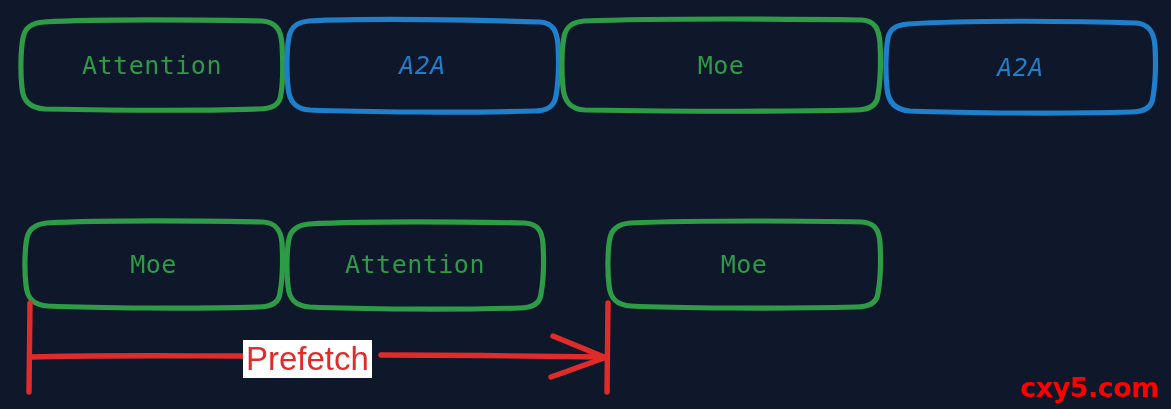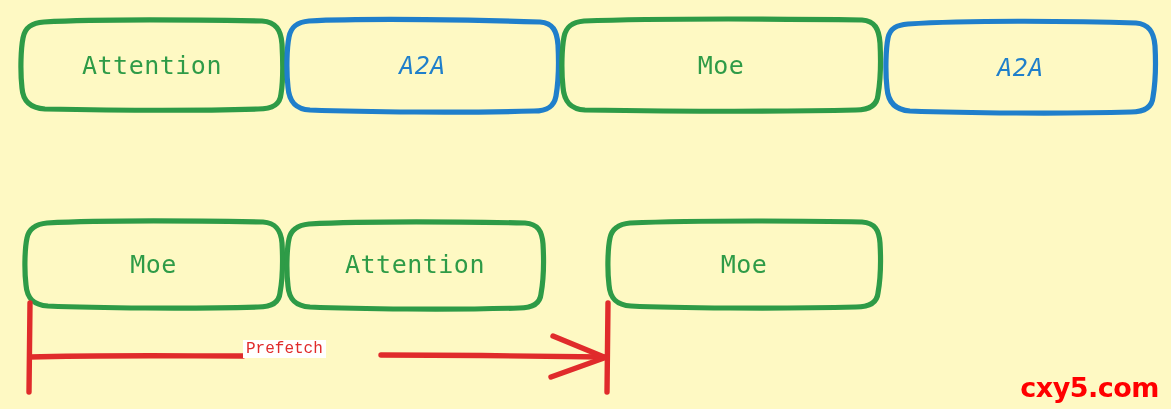--- a/index.html
+++ b/index.html
@@ -8,21 +8,21 @@
     padding: 0;
     background: #ffffff;
   }
   body {
     font-family: "DejaVu Sans Mono", "Liberation Mono", monospace;
   }
   #canvas {
     position: relative;
     width: 1171px;
     height: 409px;
-    background: #fef9c3;
+    background: #0f172a;
     overflow: hidden;
   }
   #sketch {
     position: absolute;
     left: 0;
     top: 0;
     width: 1171px;
     height: 409px;
   }
   .box-label {
@@ -34,22 +34,22 @@
     font-size: 25px;
     letter-spacing: 0.5px;
     white-space: nowrap;
     pointer-events: none;
   }
   .label-green { color: #2E9B47; }
   .label-blue  { color: #1F7FCB; font-style: italic; }
 
   .arrow-label {
     position: absolute;
-    font-family: Liberation Mono, monospace;
-    font-size: 16px;
+    font-family: Liberation Sans, sans-serif;
+    font-size: 33px;
     color: #E02B2B;
     background: #ffffff;
     padding: 0 3px;
     white-space: nowrap;
   }
   .watermark {
     position: absolute;
     right: 12px;
     bottom: 6px;
     font-family: "DejaVu Sans", "Liberation Sans", sans-serif;

